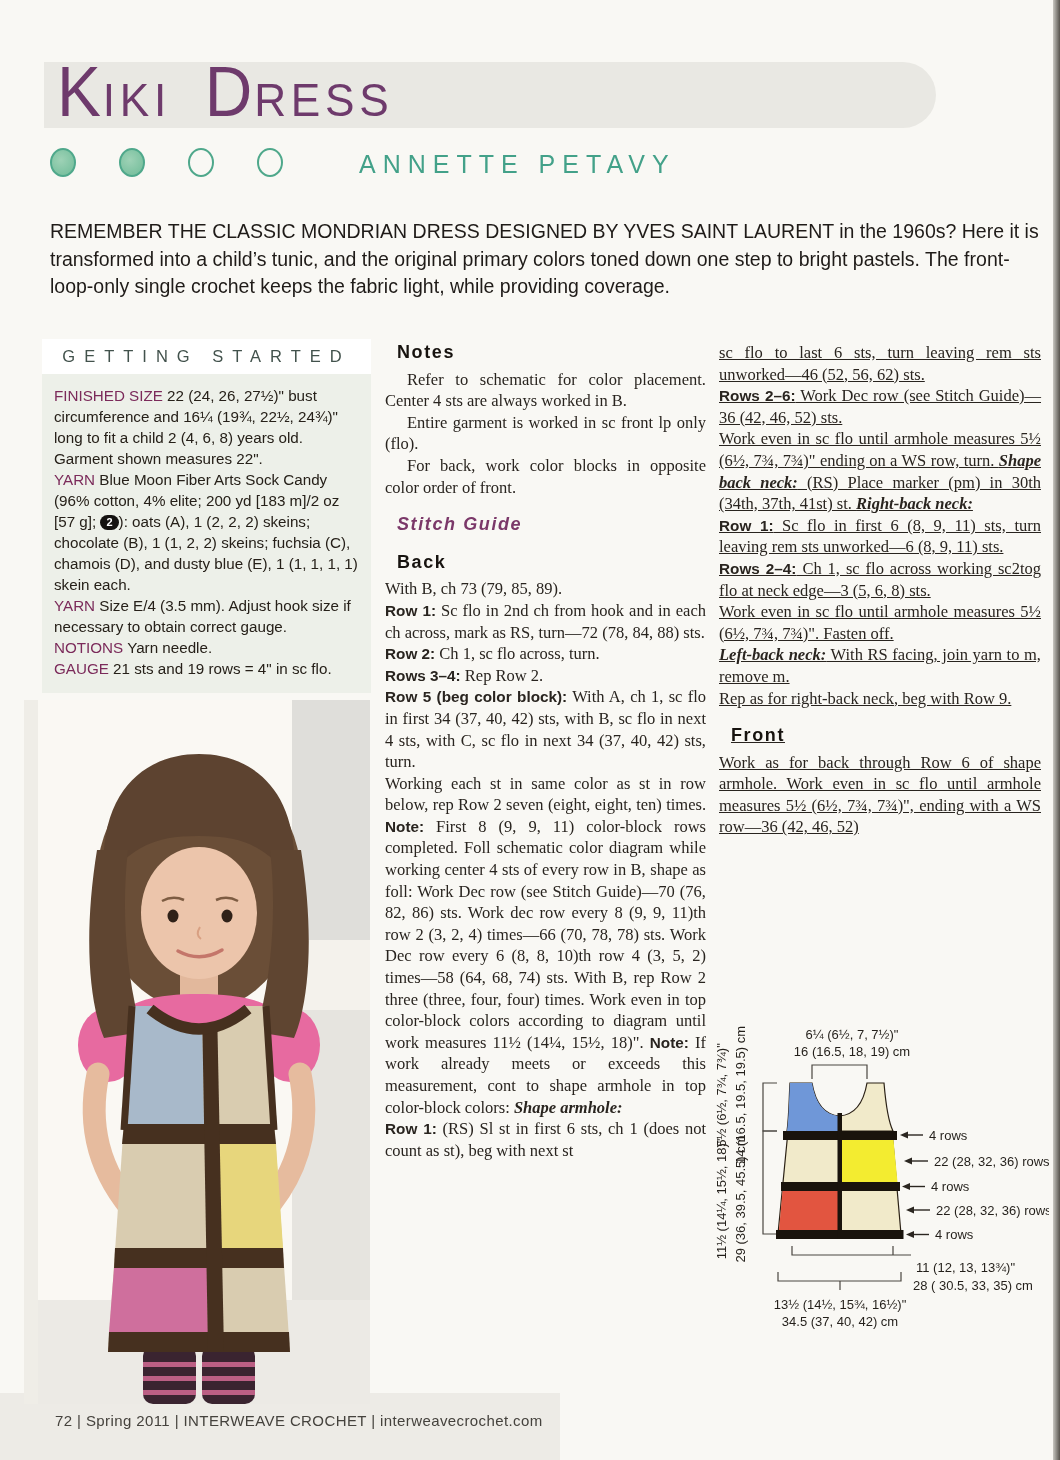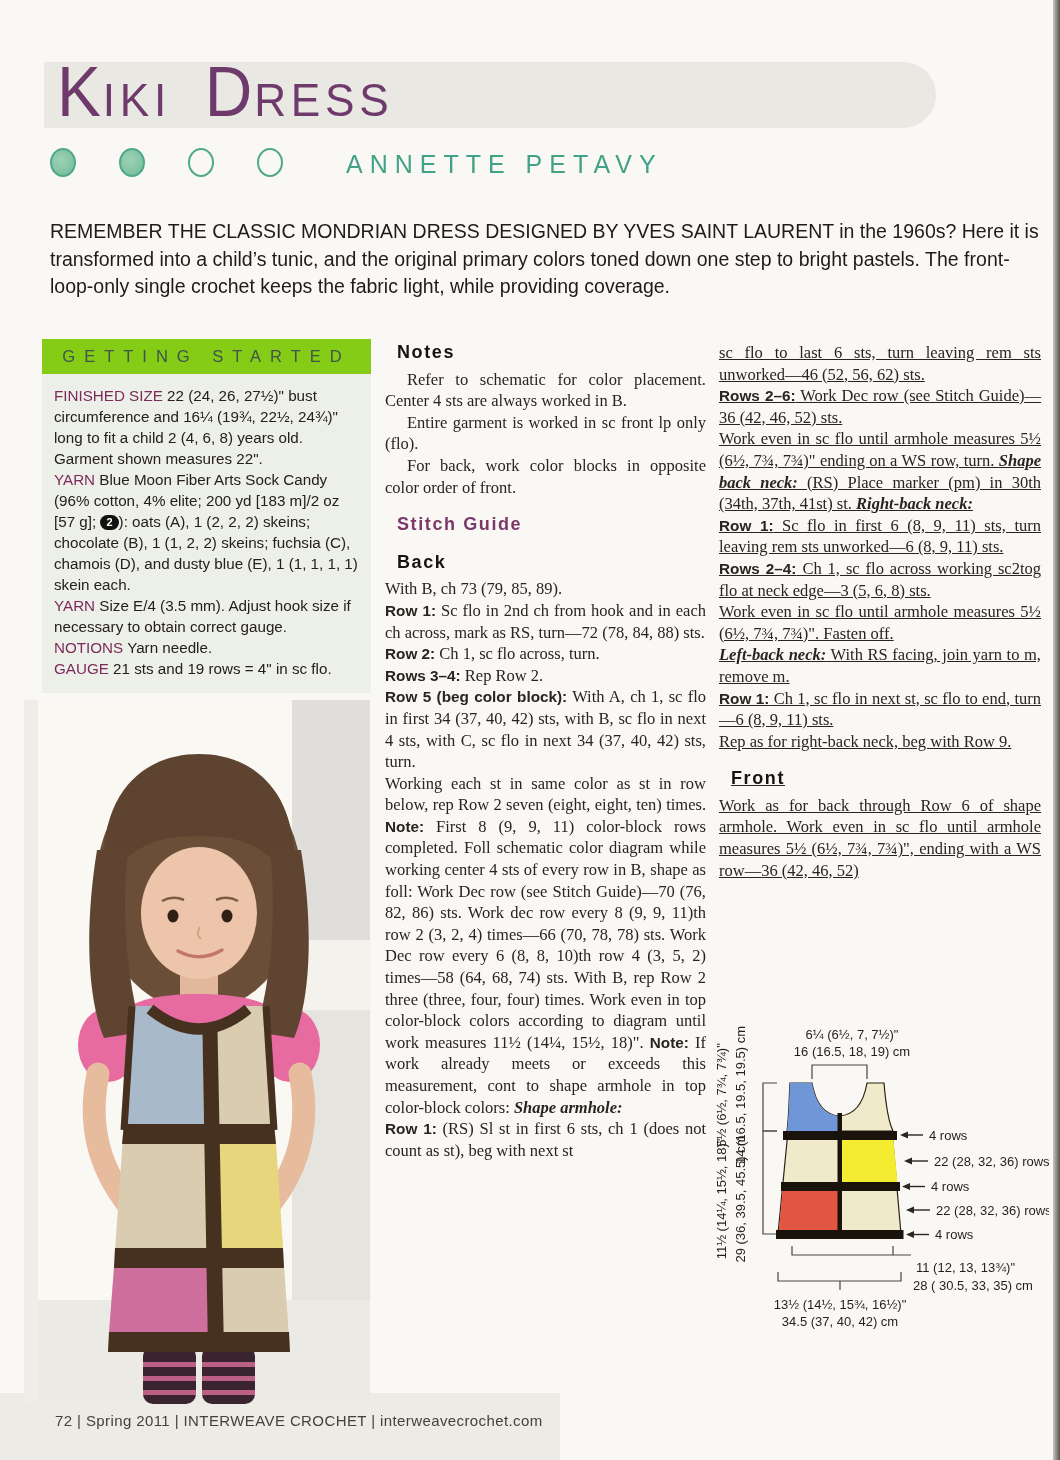--- a/index.html
+++ b/index.html
@@ -14,42 +14,42 @@
         border-radius:0 34px 34px 0;}
   .title{position:absolute;left:57px;top:56px;margin:0;color:#6e3a6c;font-weight:400;
         transform:scaleX(0.94);transform-origin:left;white-space:nowrap;}
   .tbig{font-size:70px;line-height:72px;letter-spacing:2px;}
   .tsmall{font-size:47px;letter-spacing:5px;}
   .tspace{display:inline-block;width:18px;}
   .byline{position:absolute;left:50px;top:148px;height:32px;display:flex;align-items:center;}
   .dot{display:inline-block;width:26px;height:29px;border-radius:50%;margin-right:43px;
         border:2px solid #4fa88b;box-sizing:border-box;background:transparent;}
   .dot.filled{background:radial-gradient(circle at 40% 40%, #9ed2b6, #6fbb98);}
-  .author{margin-left:20px;font-size:25px;letter-spacing:7px;color:#43a189;}
+  .author{margin-left:33px;font-size:25px;letter-spacing:7px;color:#43a189;}
 
   
   .intro{position:absolute;left:50px;top:218px;width:990px;margin:0;font-size:19.5px;
         font-weight:normal;line-height:27.5px;color:#1f1b18;}
 
   
   .gs-box{position:absolute;left:42px;top:339px;width:329px;height:354px;background:#edf0e9;}
-  .gs-header{height:35px;background:#84cc16;display:flex;align-items:center;justify-content:center;
+  .gs-header{height:35px;background:#ffffff;display:flex;align-items:center;justify-content:center;
         font-size:16.5px;letter-spacing:9px;color:#42524c;}
   .gs-body{padding:11px 12px 0 12px;}
   .gs-body .para{font-size:15.2px;line-height:21px;text-align:left;color:#262019;
         font-family:"Liberation Sans",sans-serif;}
 
   
   .col{position:absolute;color:#29241f;font-family:"Liberation Serif",serif;
         font-size:16.5px;line-height:21.6px;}
   .col-mid{left:385px;top:342px;width:321px;}
   .col-right{left:719px;top:342px;width:322px;text-decoration:underline;}
   .sec-h{font-family:"Liberation Sans",sans-serif;font-weight:bold;font-size:18px;
         letter-spacing:1.6px;color:#17130f;margin:16px 0 5px 12px;}
-  .sec-h.purple{color:#7b3869;}
+  .sec-h.purple{color:#7b3869;font-style:italic;}
   .sec-h:first-child{margin-top:0;}
   .para{margin:0;text-align:justify;}
   .para.ind{text-indent:22px;}
   .para.sansp{font-family:"Liberation Sans",sans-serif;font-size:15.5px;line-height:21px;text-align:left;}
   .st-b{font-family:"Liberation Sans",sans-serif;font-weight:bold;font-size:15.3px;}
   .st-bi{font-weight:bold;font-style:italic;}
   .st-bis{font-weight:bold;font-style:italic;}
   .st-lab{color:#7b2a5a;}
   .st-badge{display:inline-block;background:#141210;color:#fff;font-size:11px;font-weight:bold;
         border-radius:8px;padding:0 6px;line-height:15px;vertical-align:1px;
@@ -162,21 +162,20 @@
       <p class="para "><span class="st-b">Row 1:</span><span> (RS) Sl st in first 6 sts, ch 1 (does not count as st), beg with next st</span></p>
     </div>
   <div class="col col-right">
       <p class="para "><span>sc flo to last 6 sts, turn leaving rem sts unworked—46 (52, 56, 62) sts.</span></p>
       <p class="para "><span class="st-b">Rows 2–6:</span><span> Work Dec row (see Stitch Guide)—36 (42, 46, 52) sts.</span></p>
       <p class="para "><span>Work even in sc flo until armhole measures 5½ (6½, 7¾, 7¾)" ending on a WS row, turn. </span><span class="st-bi">Shape back neck:</span><span> (RS) Place marker (pm) in 30th (34th, 37th, 41st) st. </span><span class="st-bi">Right-back neck:</span></p>
       <p class="para "><span class="st-b">Row 1:</span><span> Sc flo in first 6 (8, 9, 11) sts, turn leaving rem sts unworked—6 (8, 9, 11) sts.</span></p>
       <p class="para "><span class="st-b">Rows 2–4:</span><span> Ch 1, sc flo across working sc2tog flo at neck edge—3 (5, 6, 8) sts.</span></p>
       <p class="para "><span>Work even in sc flo until armhole measures 5½ (6½, 7¾, 7¾)". Fasten off.</span></p>
       <p class="para "><span class="st-bi">Left-back neck:</span><span> With RS facing, join yarn to m, remove m.</span></p>
-      <p class="para "><span class="st-b">Row 1:</span><span> Ch 1, sc flo in next st, sc flo to end, turn—6 (8, 9, 11) sts.</span></p>
       <p class="para "><span>Rep as for right-back neck, beg with Row 9.</span></p>
       <div class="sec-h ">Front</div>
       <p class="para "><span>Work as for back through Row 6 of shape armhole. Work even in sc flo until armhole measures 5½ (6½, 7¾, 7¾)", ending with a WS row—36 (42, 46, 52)</span></p>
     </div>
 
   <svg class="schematic" width="352" height="352" viewBox="0 0 352 352">
     <defs>
       <clipPath id="topclip">
         <path d="M 93 80 L 115 80 C 119 103 129 112 142.5 113 C 156 112 166 103 170 80 L 187 80 C 189 104 191 118 196 128 L 90 128 C 92 114 92 96 93 80 Z"></path>
       </clipPath>

